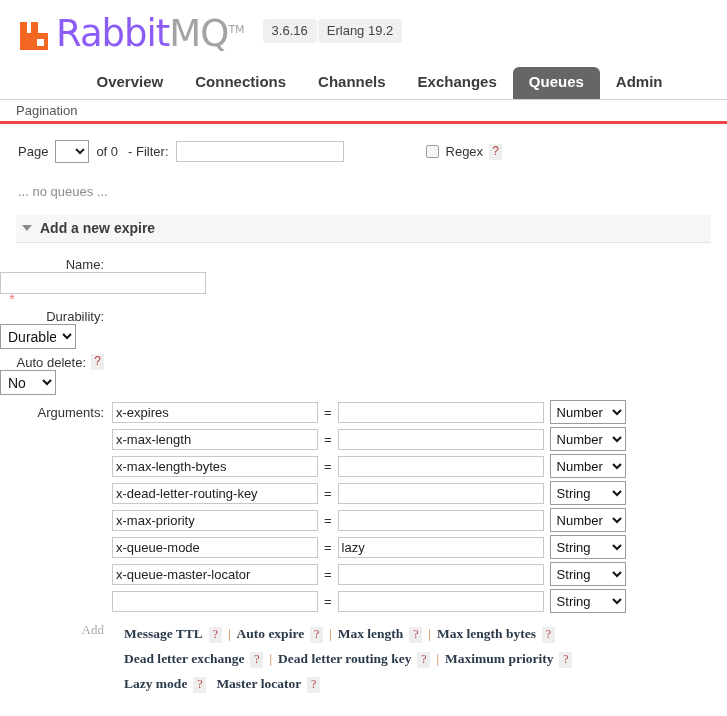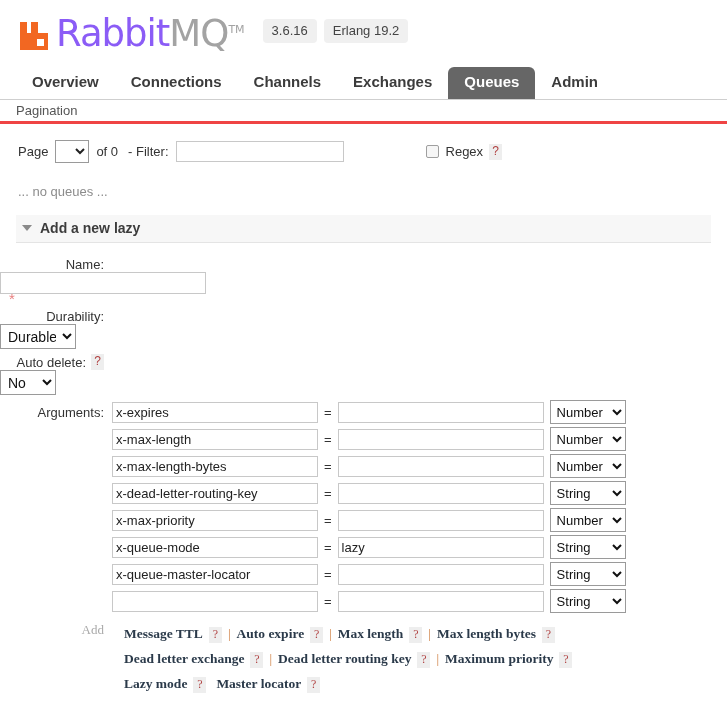--- a/index.html
+++ b/index.html
@@ -45,42 +45,43 @@
   .logo-mq { color: #a3a3a3; }
   .logo-tm {
     color: #a3a3a3;
     font-size: 11px;
     vertical-align: super;
     letter-spacing: 0;
   }
   .badges {
     margin-left: 18px;
     display: flex;
-    gap: 7px;
+    gap: 1px;
     align-items: center;
     padding-bottom: 2px;
   }
   .badge {
     background: #f0f0f0;
     border-radius: 4px;
     padding: 4px 9px 5px 9px;
     font-size: 13px;
     color: #444444;
     white-space: nowrap;
   }
 
   
   #tabs {
     margin-top: 14px;
-    padding-left: 16px;
+    padding-left: 32px;
     display: flex;
     align-items: flex-end;
     height: 34px;
     border-bottom: 1px solid #cfcfcf;
     box-sizing: border-box;
+    justify-content: center;
   }
   .tab {
     font-size: 15px;
     font-weight: bold;
     color: #3c3c3c;
     padding: 7px 16px 9px 16px;
     border-radius: 6px 6px 0 0;
     cursor: pointer;
     line-height: 16px;
     white-space: nowrap;
@@ -384,21 +385,21 @@
     <span class="help">?</span>
   </span>
 </div>
 
 
 <div id="no-queues">... no queues ...</div>
 
 
 <div id="add-queue-header">
   <span class="tri"></span>
-  <span class="title">Add a new lazy</span>
+  <span class="title">Add a new expire</span>
 </div>
 
 <div id="form">
 
   <div class="frow">
     <div class="flabel">Name:</div>
     <input class="text-input" id="name-input" type="text" style="">
     <span class="req-star">*</span>
   </div>
 

